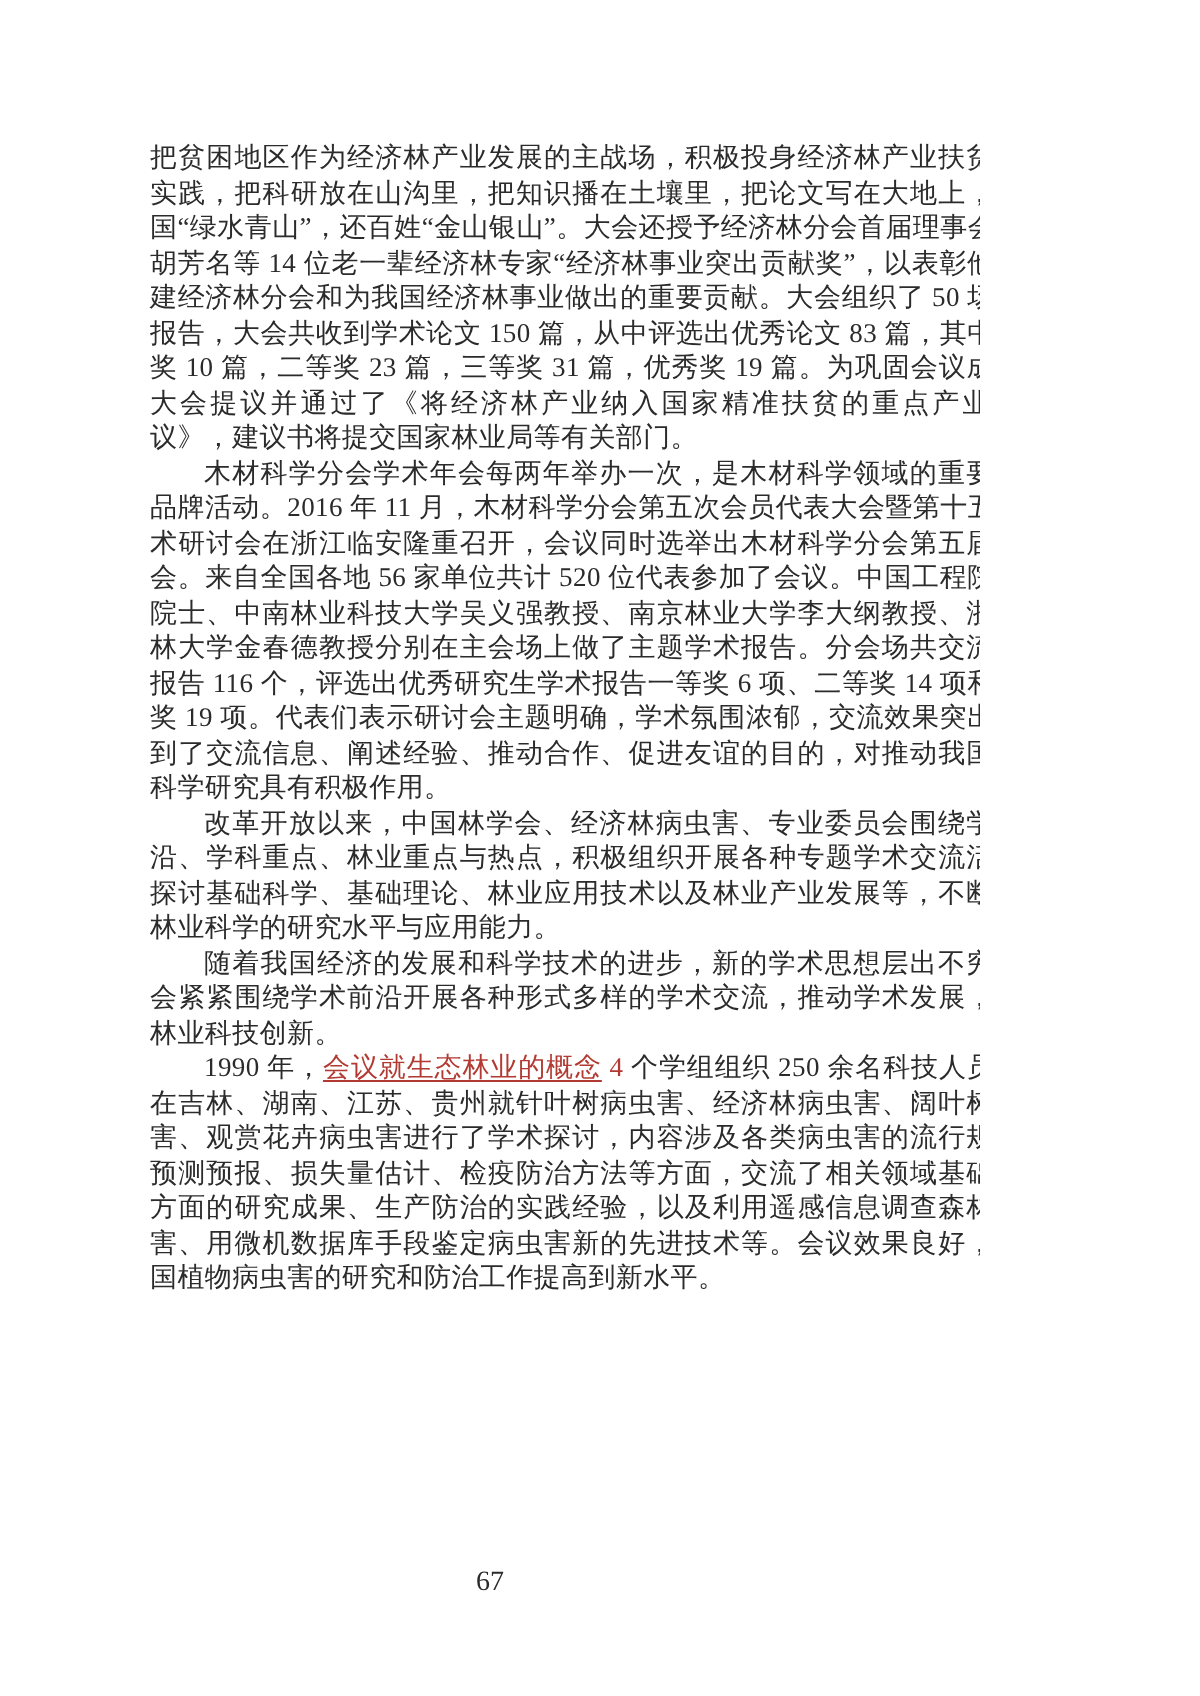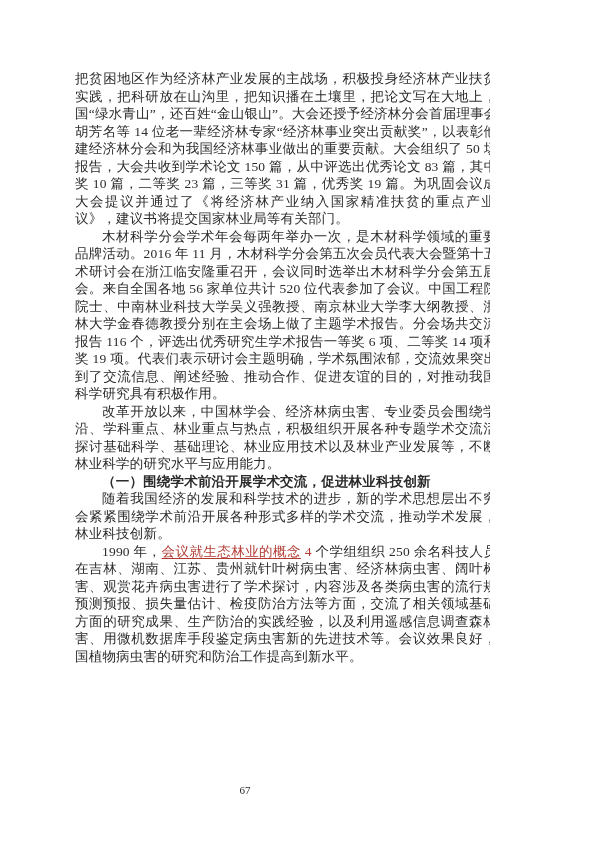--- a/index.html
+++ b/index.html
@@ -46,31 +46,30 @@
   }
   .red {
     color: var(--accent, #b23a32);
   }
   .page-number {
     position: absolute;
     top: 784px;
     left: 0;
     width: 100%;
     text-align: center;
-    font-size: 11px;
+    font-size: 14px;
     color: #2b2b2b;
     font-family: "Liberation Serif", serif;
   }
 </style>
 </head>
 <body>
 
 <div class="page">
   <div class="content">
     <p class="para no-indent">把贫困地区作为经济林产业发展的主战场，积极投身经济林产业扶贫伟大实践，把科研放在山沟里，把知识播在土壤里，把论文写在大地上，造祖国“绿水青山”，还百姓“金山银山”。大会还授予经济林分会首届理事会成员胡芳名等 14 位老一辈经济林专家“经济林事业突出贡献奖”，以表彰他们创建经济林分会和为我国经济林事业做出的重要贡献。大会组织了 50 场学术报告，大会共收到学术论文 150 篇，从中评选出优秀论文 83 篇，其中一等奖 10 篇，二等奖 23 篇，三等奖 31 篇，优秀奖 19 篇。为巩固会议成果，大会提议并通过了《将经济林产业纳入国家精准扶贫的重点产业的建议》，建议书将提交国家林业局等有关部门。</p>
     <p class="para">木材科学分会学术年会每两年举办一次，是木材科学领域的重要学术品牌活动。2016 年 11 月，木材科学分会第五次会员代表大会暨第十五次学术研讨会在浙江临安隆重召开，会议同时选举出木材科学分会第五届委员会。来自全国各地 56 家单位共计 520 位代表参加了会议。中国工程院李坚院士、中南林业科技大学吴义强教授、南京林业大学李大纲教授、浙江农林大学金春德教授分别在主会场上做了主题学术报告。分会场共交流学术报告 116 个，评选出优秀研究生学术报告一等奖 6 项、二等奖 14 项和三等奖 19 项。代表们表示研讨会主题明确，学术氛围浓郁，交流效果突出，达到了交流信息、阐述经验、推动合作、促进友谊的目的，对推动我国木材科学研究具有积极作用。</p>
     <p class="para">改革开放以来，中国林学会、经济林病虫害、专业委员会围绕学术前沿、学科重点、林业重点与热点，积极组织开展各种专题学术交流活动，探讨基础科学、基础理论、林业应用技术以及林业产业发展等，不断提高林业科学的研究水平与应用能力。</p>
-    <p class="para heading">（一）围绕学术前沿开展学术交流，促进林业科技创新</p>
     <p class="para">随着我国经济的发展和科学技术的进步，新的学术思想层出不穷。学会紧紧围绕学术前沿开展各种形式多样的学术交流，推动学术发展，促进林业科技创新。</p>
     <p class="para"><span>1990 年，</span><span class="red-underline">会议就生态林业的概念</span><span class="red"> 4 </span><span>个学组组织 250 余名科技人员分别在吉林、湖南、江苏、贵州就针叶树病虫害、经济林病虫害、阔叶树病虫害、观赏花卉病虫害进行了学术探讨，内容涉及各类病虫害的流行规律、预测预报、损失量估计、检疫防治方法等方面，交流了相关领域基础理论方面的研究成果、生产防治的实践经验，以及利用遥感信息调查森林病虫害、用微机数据库手段鉴定病虫害新的先进技术等。会议效果良好，将我国植物病虫害的研究和防治工作提高到新水平。</span></p>
   </div>
   <div class="page-number">67</div>
 </div>
 
 </body></html>

